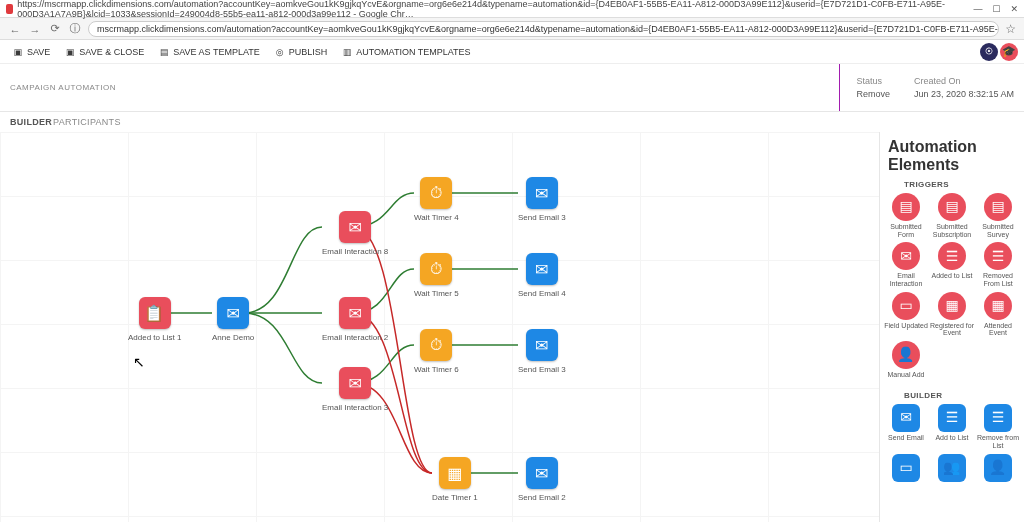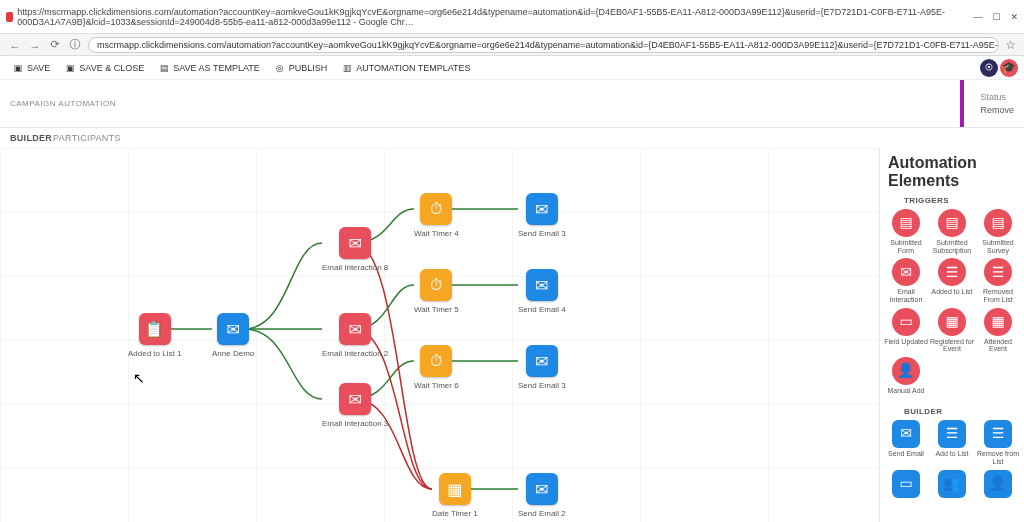--- a/index.html
+++ b/index.html
@@ -1,39 +1,39 @@
 <!DOCTYPE html>
 <html><head>
 <meta charset="utf-8">
 <style>
   * { box-sizing: border-box; margin: 0; padding: 0; }
   html, body { width: 1024px; height: 522px; overflow: hidden; font-family: "Segoe UI", Arial, sans-serif; background: #fff; }
   
-  .chrome-bar { height: 34px; background: #fff; border-bottom: 1px solid #ddd; display: flex; align-items: center; font-size: 9px; color: #444; padding: 0 6px; }
+  .chrome-bar { height: 18px; background: #fff; border-bottom: 1px solid #ddd; display: flex; align-items: center; font-size: 9px; color: #444; padding: 0 6px; }
   .chrome-tab { flex: 1; display: flex; align-items: center; gap: 4px; }
   .chrome-tab .favicon { width: 10px; height: 10px; background: #e03a3e; border-radius: 2px; }
   .chrome-ctrls { display: flex; align-items: center; gap: 10px; color: #555; }
   .chrome-ctrls span { cursor: default; }
   .addr-bar { height: 22px; background: #f5f5f5; border-bottom: 1px solid #ddd; display: flex; align-items: center; padding: 0 8px; gap: 6px; }
   .addr-icon { width: 14px; color: #666; text-align: center; font-size: 11px; }
   .addr-input { flex: 1; font-size: 9px; color: #333; background: #fff; border: 1px solid #ccc; border-radius: 10px; padding: 2px 8px; white-space: nowrap; overflow: hidden; }
   .addr-star { color: #666; font-size: 12px; }
   
   .app-toolbar { height: 24px; background: #fff; border-bottom: 1px solid #eee; display: flex; align-items: center; gap: 2px; padding: 0 6px; font-size: 9px; color: #333; }
   .app-toolbar .tb-item { display: flex; align-items: center; gap: 3px; padding: 2px 6px; }
   .tb-icon { width: 12px; height: 12px; display: inline-flex; align-items: center; justify-content: center; color: #3a3a3a; }
   .tb-spacer { flex: 1; }
   .avatar { width: 18px; height: 18px; border-radius: 50%; background: #2b2b5e; color: #fff; font-size: 8px; display: flex; align-items: center; justify-content: center; }
   .grad { width: 18px; height: 18px; border-radius: 50%; background: #e94e5c; color: #fff; display: flex; align-items: center; justify-content: center; font-size: 11px; }
   
   .app-header { height: 48px; border-bottom: 1px solid #e6e6e6; display: flex; align-items: center; padding: 0 10px; }
   .app-header .hleft { flex: 1; }
   .crumb { font-size: 8px; letter-spacing: .5px; color: #888; text-transform: uppercase; }
   .ptitle { font-size: 22px; color: #222; font-weight: 300; }
-  .hmeta { display: flex; gap: 24px; font-size: 9px; color: #555; border-left: 4px solid #a21caf; padding-left: 16px; height: 100%; align-items: center; }
+  .hmeta { display: flex; gap: 24px; font-size: 9px; color: #555; border-left: 1px solid #a21caf; padding-left: 16px; height: 100%; align-items: center; }
   .hmeta .lbl { color: #888; }
   .hmeta div { line-height: 1.4; }
   
   .tabstrip { height: 20px; display: flex; align-items: center; gap: 1px; padding: 0 10px; font-size: 9px; color: #888; letter-spacing: .3px; }
   .tabstrip .tab.active { color: #555; font-weight: 600; }
   
   .main { display: flex; height: calc(522px - 18px - 22px - 24px - 48px - 20px); }
   .canvas { flex: 1; position: relative; background-image: linear-gradient(#f4f4f4 1px, transparent 1px), linear-gradient(90deg, #f4f4f4 1px, transparent 1px); background-size: 128px 64px; background-color: #fff; overflow: hidden; }
   .canvas svg.wires { position: absolute; inset: 0; width: 100%; height: 100%; }
   .node { position: absolute; display: flex; flex-direction: column; align-items: center; gap: 4px; font-size: 8px; color: #555; }
@@ -106,20 +106,24 @@
 </div>
 
 <div class="app-header">
   <div class="hleft">
     <div class="crumb">CAMPAIGN AUTOMATION</div>
   </div>
   <div class="hmeta">
     <div>
       <div class="lbl">Status</div>
       <div>Remove</div>
+    </div>
+    <div>
+      <div class="lbl">Created On</div>
+      <div>Jun 23, 2020 8:32:15 AM</div>
     </div>
   </div>
 </div>
 
 <div class="tabstrip">
   <div class="tab active">BUILDER</div>
   <div class="tab">PARTICIPANTS</div>
 </div>
 
 <div class="main">

